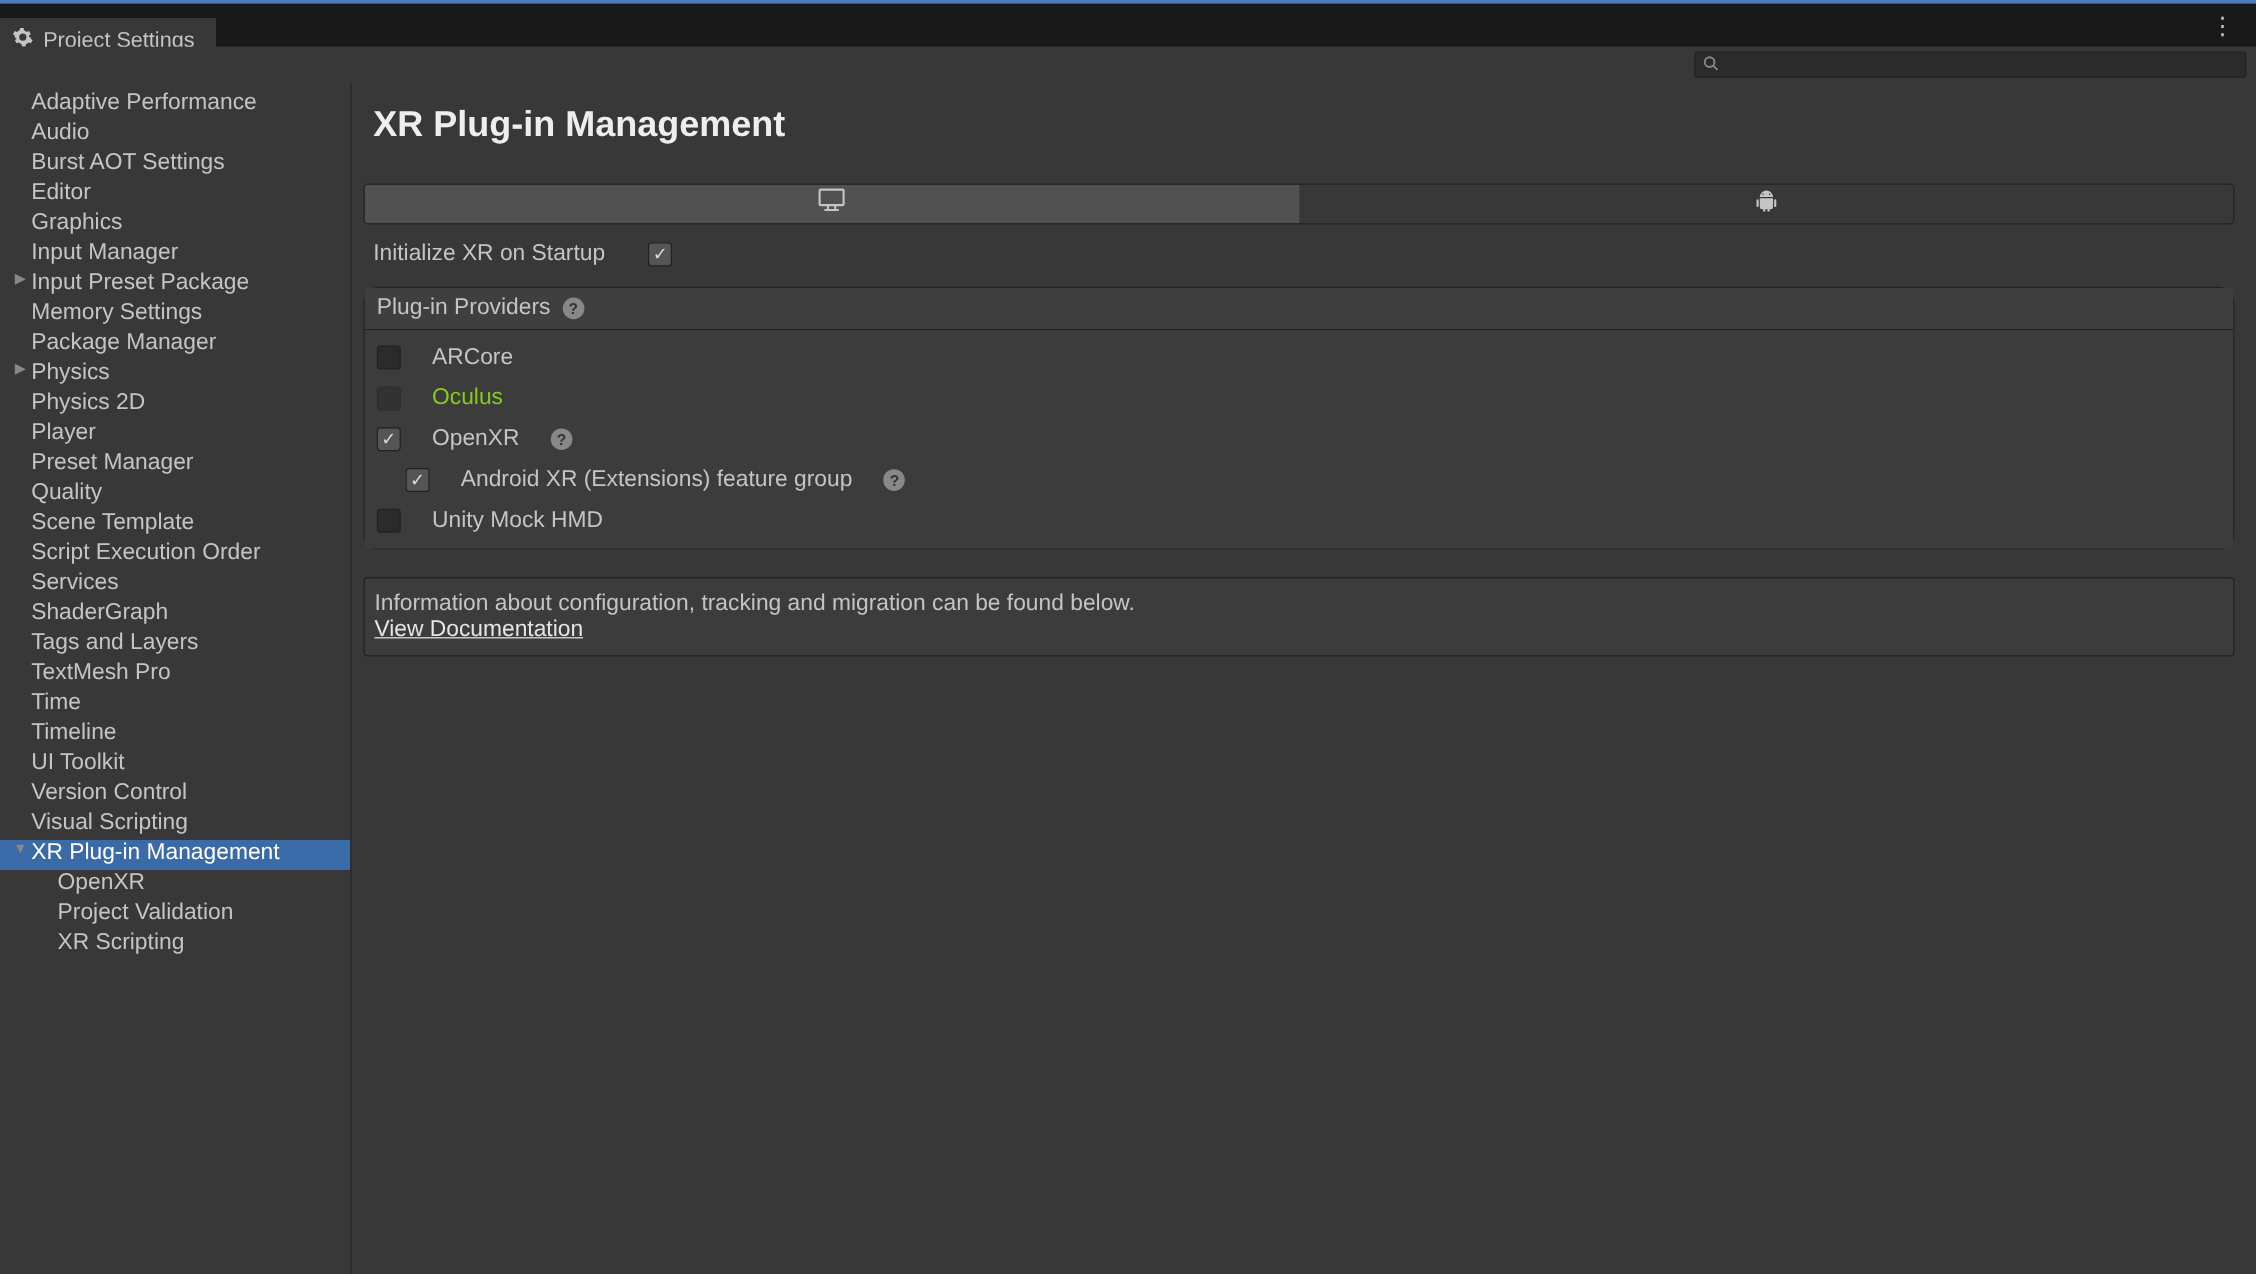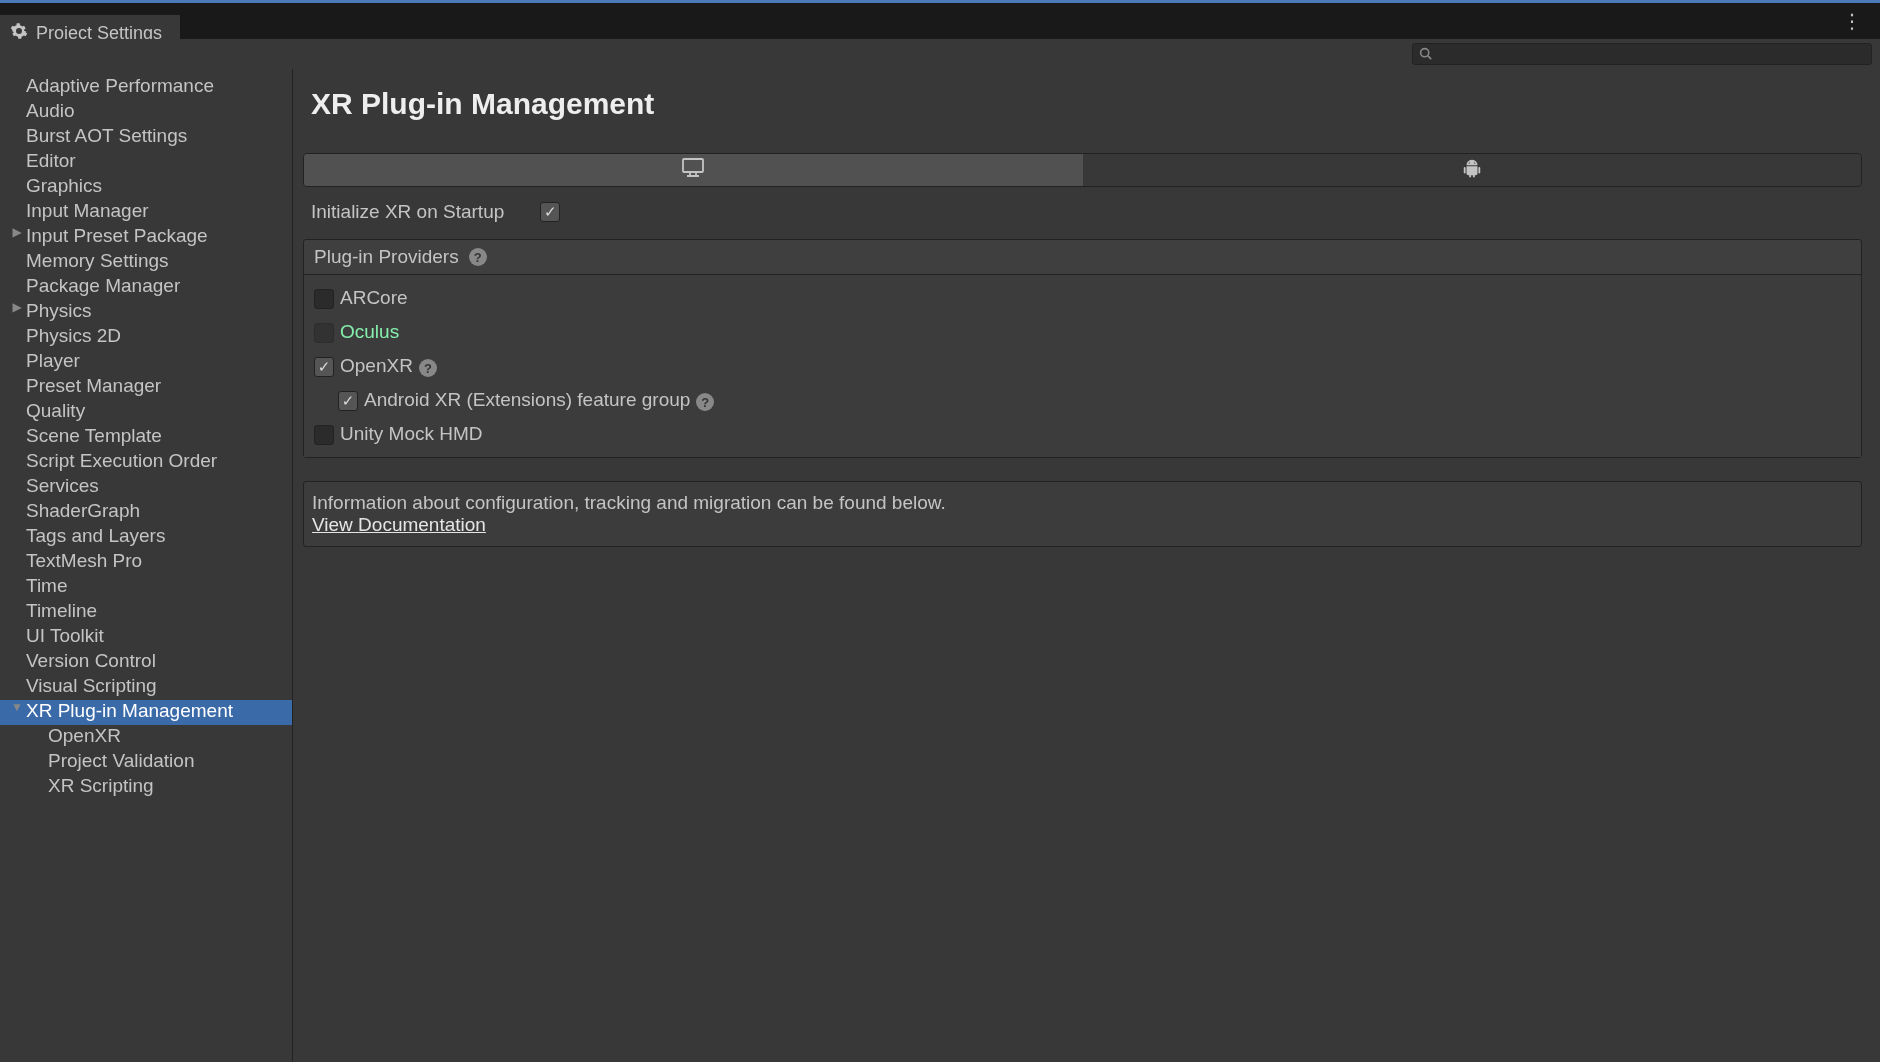--- a/index.html
+++ b/index.html
@@ -35,27 +35,27 @@
 h1.page-title { color: #eee; font-size: 30px; font-weight: 700; margin: 10px 0 32px 8px; }
 
 .tabstrip { display: flex; height: 34px; border: 1px solid #222; border-radius: 4px; overflow: hidden; margin-bottom: 8px; }
 .tab { flex: 1; display: flex; align-items: center; justify-content: center; background: #383838; cursor: pointer; }
 .tab.active { background: #515151; }
 
 .form-row { display: flex; align-items: center; gap: 36px; padding: 6px 8px; font-size: 19px; }
 .checkbox { width: 20px; height: 20px; background: #555; border: 1px solid #222; border-radius: 3px; display: flex; align-items: center; justify-content: center; font-size: 15px; color: #ddd; cursor: pointer; }
 .checkbox.unchecked { background: #2b2b2b; }
 
-.panel { border: 1px solid #222; border-radius: 3px; margin-top: 10px; }
+.panel { border: 1px solid #222; border-radius: 13px; margin-top: 10px; }
 .panel-header { background: #3f3f3f; padding: 6px 10px; display: flex; align-items: center; gap: 10px; font-size: 19px; border-bottom: 1px solid #222; border-radius: 3px 3px 0 0; }
 .panel-body { background: #3c3c3c; padding: 6px 0; }
 
-.provider-row { display: flex; align-items: flex-end; gap: 6px; padding: 6px 10px; font-size: 19px; }
+.provider-row { display: flex; align-items: center; gap: 26px; padding: 6px 10px; font-size: 19px; }
 .provider-row.nested { padding-left: 34px; }
-.provider-row.disabled { color: #86efac; }
+.provider-row.disabled { color: #84cc16; }
 .provider-row.disabled .checkbox { opacity: 0.55; }
 
 .help-icon { width: 18px; height: 18px; border-radius: 50%; background: #888; color: #333; font-size: 13px; font-weight: bold; display: inline-flex; align-items: center; justify-content: center; cursor: pointer; }
 
 .info-box { margin-top: 23px; border: 1px solid #222; border-radius: 3px; background: #3c3c3c; padding: 10px 8px; font-size: 19px; }
 .info-box a { color: #e5e5e5; text-decoration: underline; cursor: pointer; }
 
 
 .gear-svg { width: 18px; height: 18px; fill: #c4c4c4; }
 .monitor-svg { width: 24px; height: 22px; fill: none; stroke: #c4c4c4; stroke-width: 1.8; }

